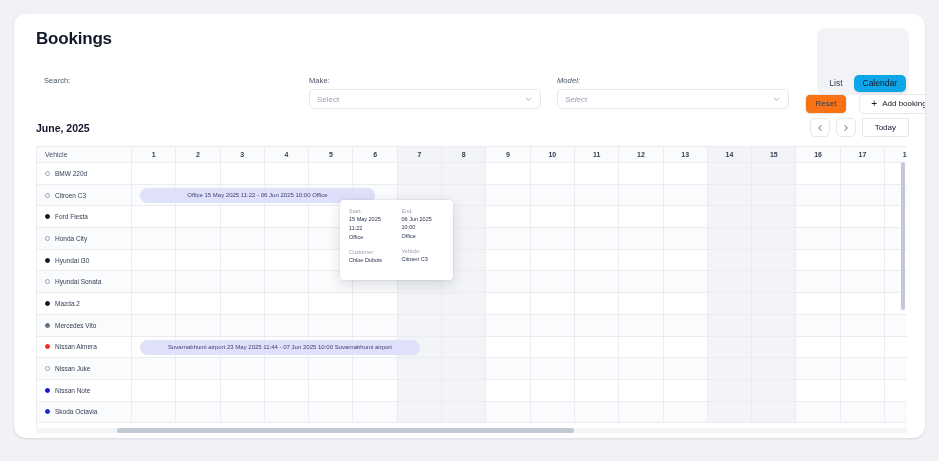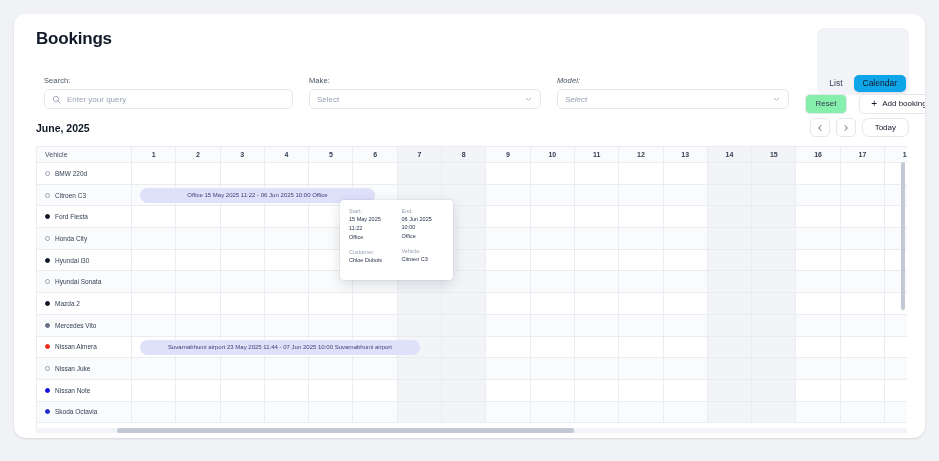--- a/index.html
+++ b/index.html
@@ -66,42 +66,42 @@
   #f-search { left: 0;   width: 249px; }
   #f-make   { left: 265px; width: 232px; }
   #f-model  { left: 513px; width: 232px; font-style: italic; }
   .btn {
     position: absolute; height: 20px; border-radius: 5px;
     display: flex; align-items: center; justify-content: center;
     font-size: 8px; font-weight: 500; cursor: pointer; line-height:1;
   }
   .btn-reset {
     top: 18px; left: 761px; width: 42px;
-    border: 1px solid #e4e7ec; background: #86efac; color: #344054;
+    border: 1px solid #e4e7ec; background: #f97316; color: #344054;
   }
   .btn-add {
     top: 18px; left: 815px; width: 80px;
     border: 1px solid #e4e7ec; background: #fff; color: #101828; gap: 5px;
   }
   .plus { font-size: 10px; line-height: 1; color:#101828; }
 
   
   .cal-head { position:absolute; left:0; top:108px; width:911px; height:22px; }
   .month-title {
     position: absolute; left: 22px; top: 0;
     font-size: 10.5px; font-weight: bold; color: #101828;
   }
   .nav-group { position:absolute; right: 16px; top: -4px; display:flex; gap:6px; align-items:center; }
   .nav-btn {
     width: 20px; height: 19px; border: 1px solid #e4e7ec; border-radius: 5px;
     background:#fff; display:flex; align-items:center; justify-content:center;
     cursor:pointer; color:#344054;
   }
   .today-btn {
-    height: 19px; padding: 0 12px; border: 1px solid #e4e7ec; border-radius: 7px;
+    height: 19px; padding: 0 12px; border: 1px solid #e4e7ec; border-radius: 2px;
     background:#fff; display:flex; align-items:center; justify-content:center;
     font-size: 8px; font-weight:500; color:#101828; cursor:pointer;
   }
 
   
   .grid-wrap {
     position: absolute; left: 22px; top: 132px;
     width: 871px; height: 282px;
     border-top: 1px solid #eaecf0;
     border-left: 1px solid #eaecf0;
@@ -186,29 +186,20 @@
     <div class="view-toggle">
       <div class="seg">List</div>
       <div class="seg active">Calendar</div>
     </div>
   </div>
 
   <div class="filters">
 
     <div class="field" id="f-search">
       <span class="field-label">Search:</span>
-      <div class="control">
-        <span class="search-icon">
-          <svg width="9" height="9" viewBox="0 0 16 16" fill="none" stroke="#98a2b3" stroke-width="1.6">
-            <circle cx="7" cy="7" r="4.7"></circle>
-              <line x1="10.6" y1="10.6" x2="14.5" y2="14.5" stroke-linecap="round"></line>
-          </svg>
-        </span>
-        <span class="ph">Enter your query</span>
-      </div>
     </div>
 
     <div class="field" id="f-make">
       <span class="field-label">Make:</span>
       <div class="control">
         <span class="ph">Select</span>
         <span class="chev">
           <svg width="9" height="9" viewBox="0 0 16 16" fill="none" stroke="#98a2b3" stroke-width="1.5">
             <polyline points="4,6.5 8,10.5 12,6.5" stroke-linecap="round" stroke-linejoin="round"></polyline>
           </svg>

